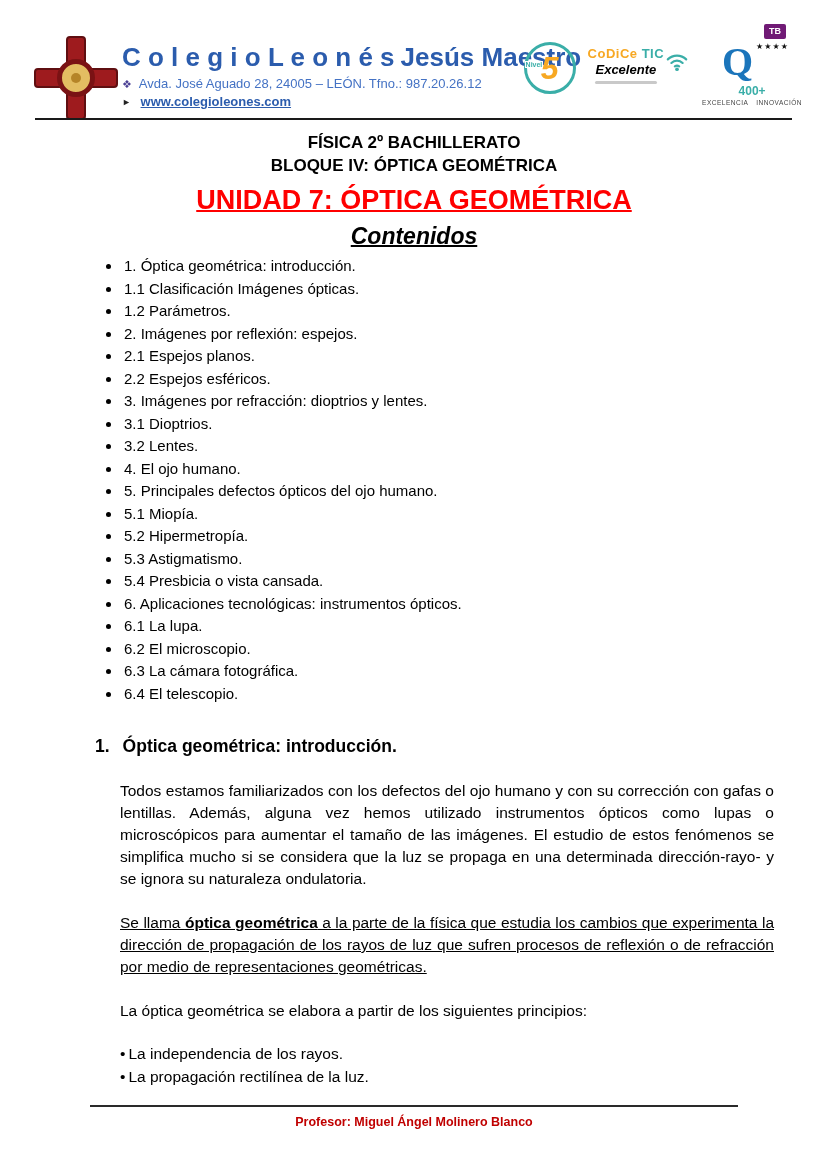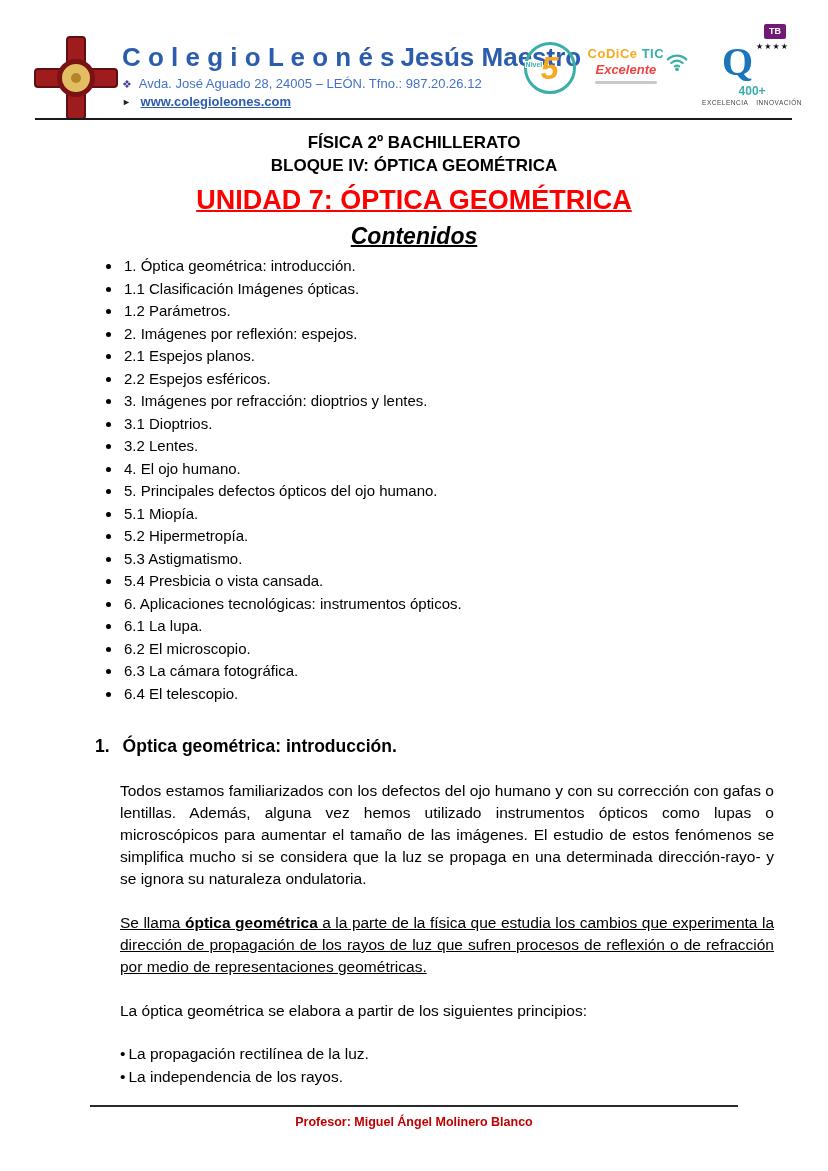--- a/index.html
+++ b/index.html
@@ -38,21 +38,21 @@
                 display: flex; align-items: center; justify-content: center; }
   .badge-five .nivel { position: absolute; left: -2px; top: 16px; font-size: 7px; color: #3aaea8; font-weight: bold;
                        background: #fff; padding: 0 1px; }
   .badge-five .five { font-size: 32px; font-weight: bold; color: #f7a823; font-style: italic; }
 
   .badge-codice { display: flex; align-items: flex-start; padding-top: 4px; }
   .codice-texts { text-align: center; }
   .codice-title { font-size: 13px; font-weight: bold; letter-spacing: 0.5px; }
   .codice-name { color: #f7a823; }
   .codice-tic { color: #3aaea8; }
-  .codice-sub { font-size: 13px; color: #ef4444; font-style: italic; font-weight: bold; margin-top: 1px; }
+  .codice-sub { font-size: 13px; color: #000000; font-style: italic; font-weight: bold; margin-top: 1px; }
   .codice-fine { margin: 4px auto 0; width: 62px; height: 3px; background: #c9c9c9; border-radius: 2px; }
   .wifi-icon { margin-top: 2px; }
 
   .badge-q { display: flex; flex-direction: column; align-items: center; }
   .q-row { display: flex; align-items: flex-start; gap: 3px; }
   .q-letter { font-size: 40px; line-height: 40px; font-weight: bold; color: #1b75bb; font-family: "Liberation Serif", serif; }
   .q-stars { display: flex; flex-direction: column; font-size: 8px; line-height: 9px; color: #111; letter-spacing: 1px; width: 26px; flex-wrap: wrap; }
   .q-score { font-size: 12px; font-weight: bold; color: #3aaea8; margin-top: 2px; }
   .q-sub { display: flex; gap: 8px; margin-top: 1px; }
   .q-label, .innov-label { font-size: 6.5px; color: #444; letter-spacing: 0.5px; }
@@ -185,21 +185,21 @@
       <span>Óptica geométrica: introducción.</span>
     </div>
 
     <p class="para">Todos estamos familiarizados con los defectos del ojo humano y con su corrección con gafas o lentillas. Además, alguna vez hemos utilizado instrumentos ópticos como lupas o microscópicos para aumentar el tamaño de las imágenes. El estudio de estos fenómenos se simplifica mucho si se considera que la luz se propaga en una determinada dirección-rayo- y se ignora su naturaleza ondulatoria.</p>
 
     <p class="para underlined"><span>Se llama </span><span class="bold">óptica geométrica</span><span> a la parte de la física que estudia los cambios que experimenta la dirección de propagación de los rayos de luz que sufren procesos de reflexión o de refracción por medio de representaciones geométricas.</span></p>
 
     <p class="para">La óptica geométrica se elabora a partir de los siguientes principios:</p>
 
     <div class="principles">
+      <div class="principle"><span class="pb">•</span><span>La independencia de los rayos.</span></div>
       <div class="principle"><span class="pb">•</span><span>La propagación rectilínea de la luz.</span></div>
-      <div class="principle"><span class="pb">•</span><span>La independencia de los rayos.</span></div>
     </div>
   </div>
 
   <div class="footer-rule"></div>
   <div class="professor">Profesor: Miguel Ángel Molinero Blanco</div>
 
 </div>
 
 </body></html>

